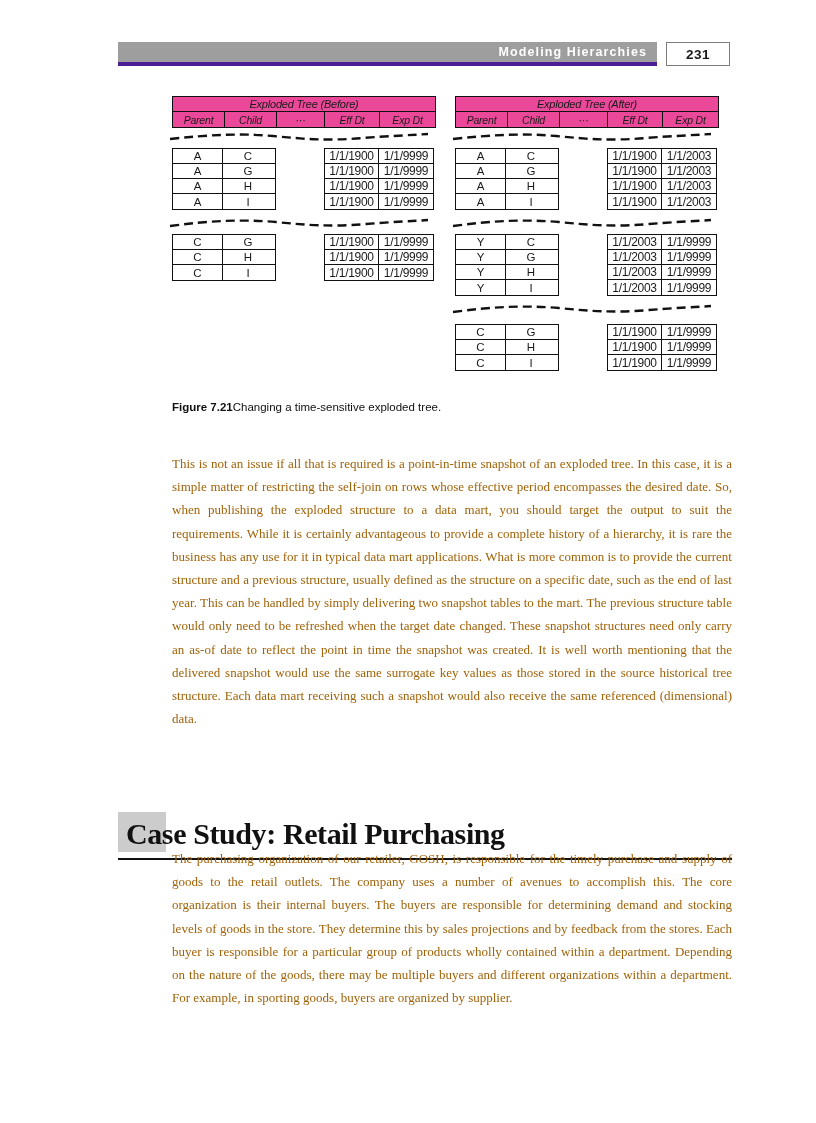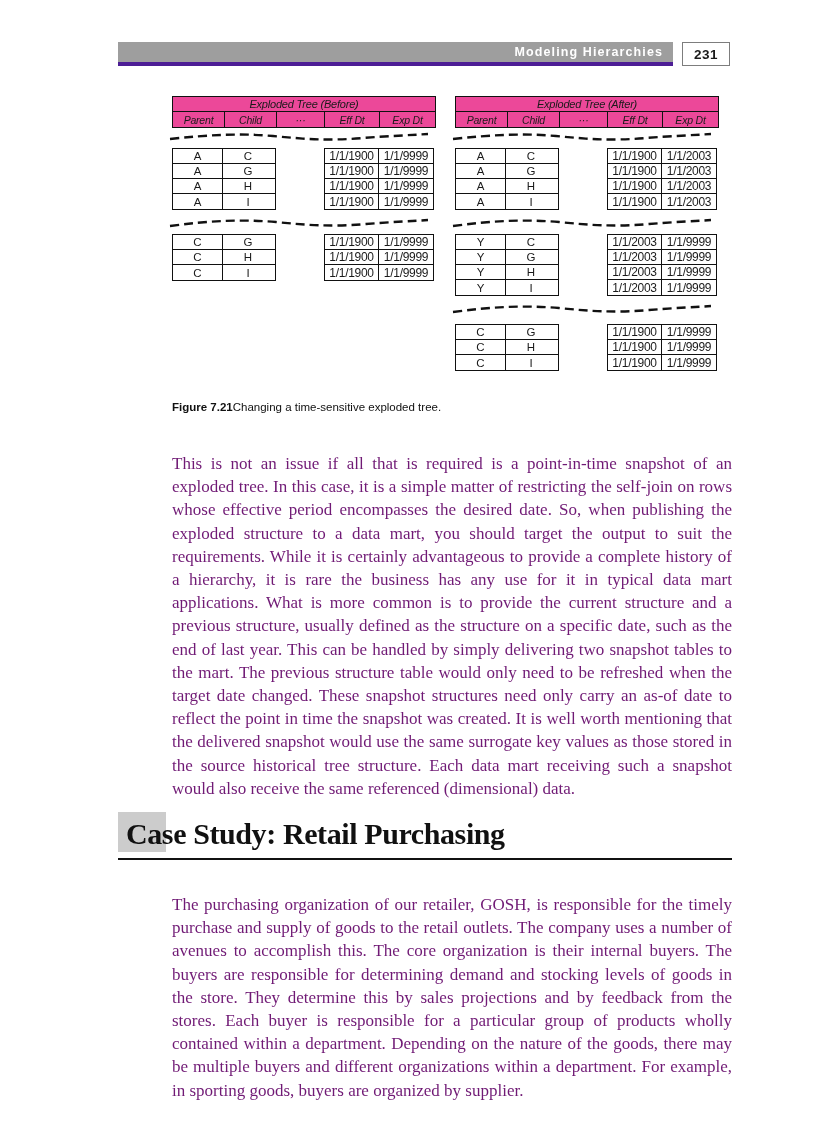--- a/index.html
+++ b/index.html
@@ -37,21 +37,21 @@
     border-bottom: 4px solid #4c1d95;
   }
   .header-bar-title {
     color: #ffffff;
     font-family: "Liberation Sans", "DejaVu Sans", sans-serif;
     font-weight: bold;
     font-size: 12.5px;
     letter-spacing: 1.1px;
   }
   .header-pagenum {
-    width: 48px;
+    width: 64px;
     margin-left: 9px;
     border: 1.5px solid #7d7d7d;
     box-sizing: border-box;
     display: flex;
     align-items: center;
     justify-content: center;
     background: #ffffff;
   }
   .header-pagenum span {
     font-family: "Liberation Sans", "DejaVu Sans", sans-serif;
@@ -182,27 +182,27 @@
 
   
   .body-col {
     position: absolute;
     left: 172px;
     width: 560px;
   }
   p.para {
     margin: 0;
     text-align: justify;
-    font-size: 17px;
+    font-size: 13px;
     line-height: 23.2px;
-    color: #701a75;
+    color: #a16207;
     hyphens: manual;
   }
   #para-1 { top: 452px; position: absolute; width: 560px; }
-  #para-2 { top: 893px; position: absolute; width: 560px; }
+  #para-2 { top: 847px; position: absolute; width: 560px; }
 
   
   .section-head {
     position: absolute;
     left: 118px;
     top: 812px;
     width: 614px;
     height: 48px;
   }
   .section-head-swatch {

